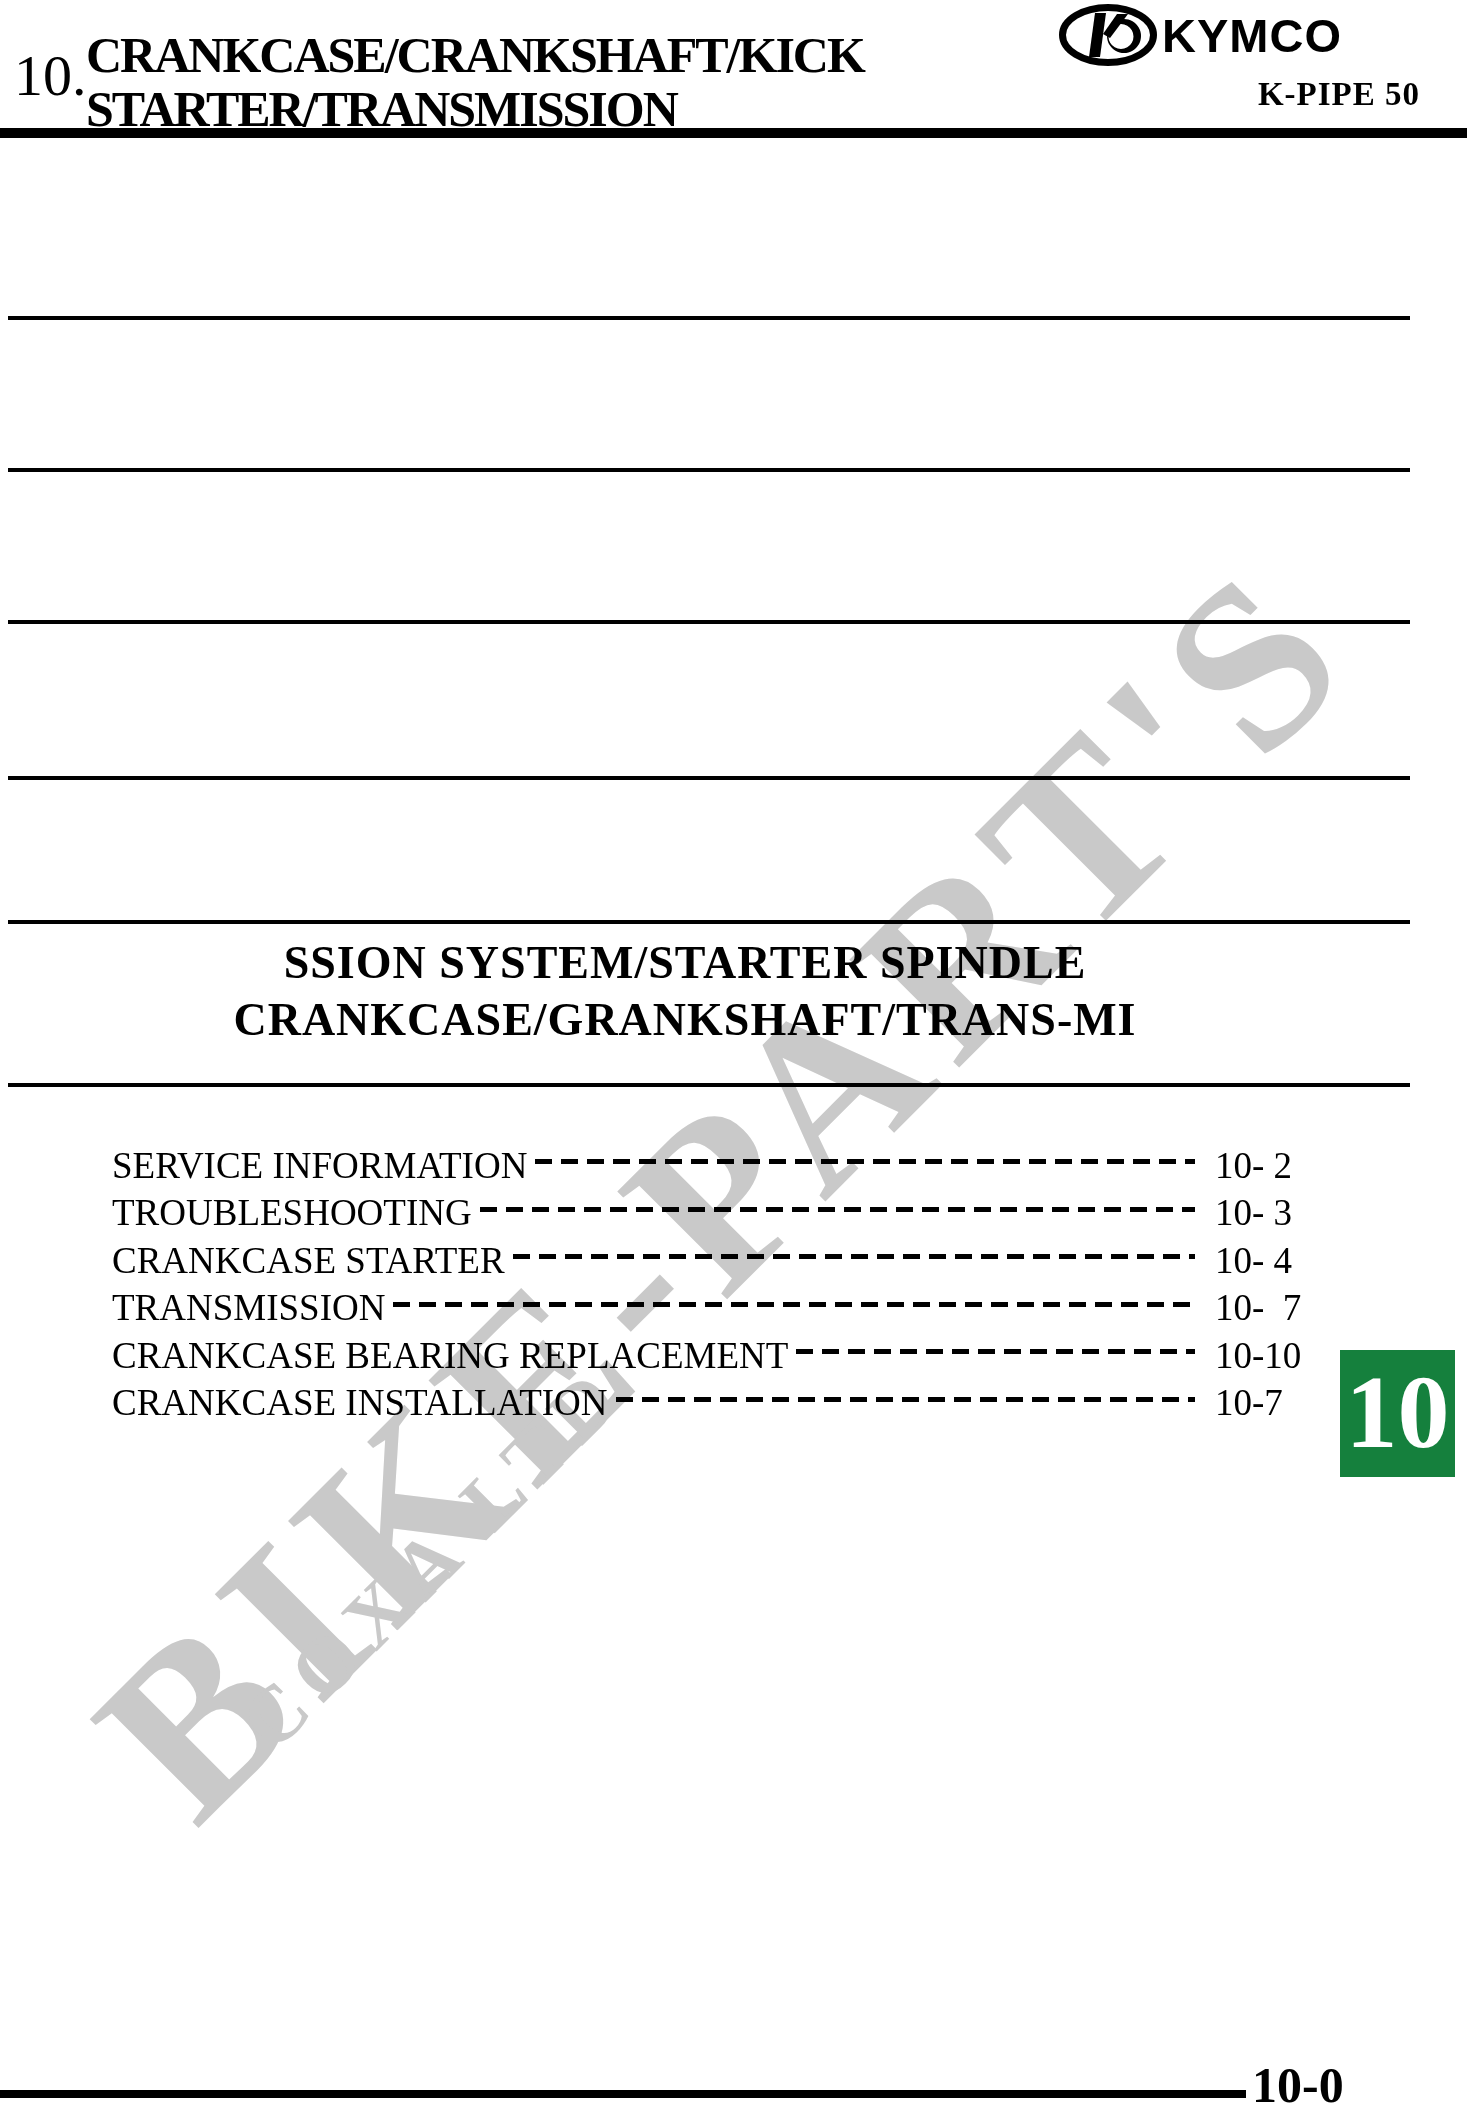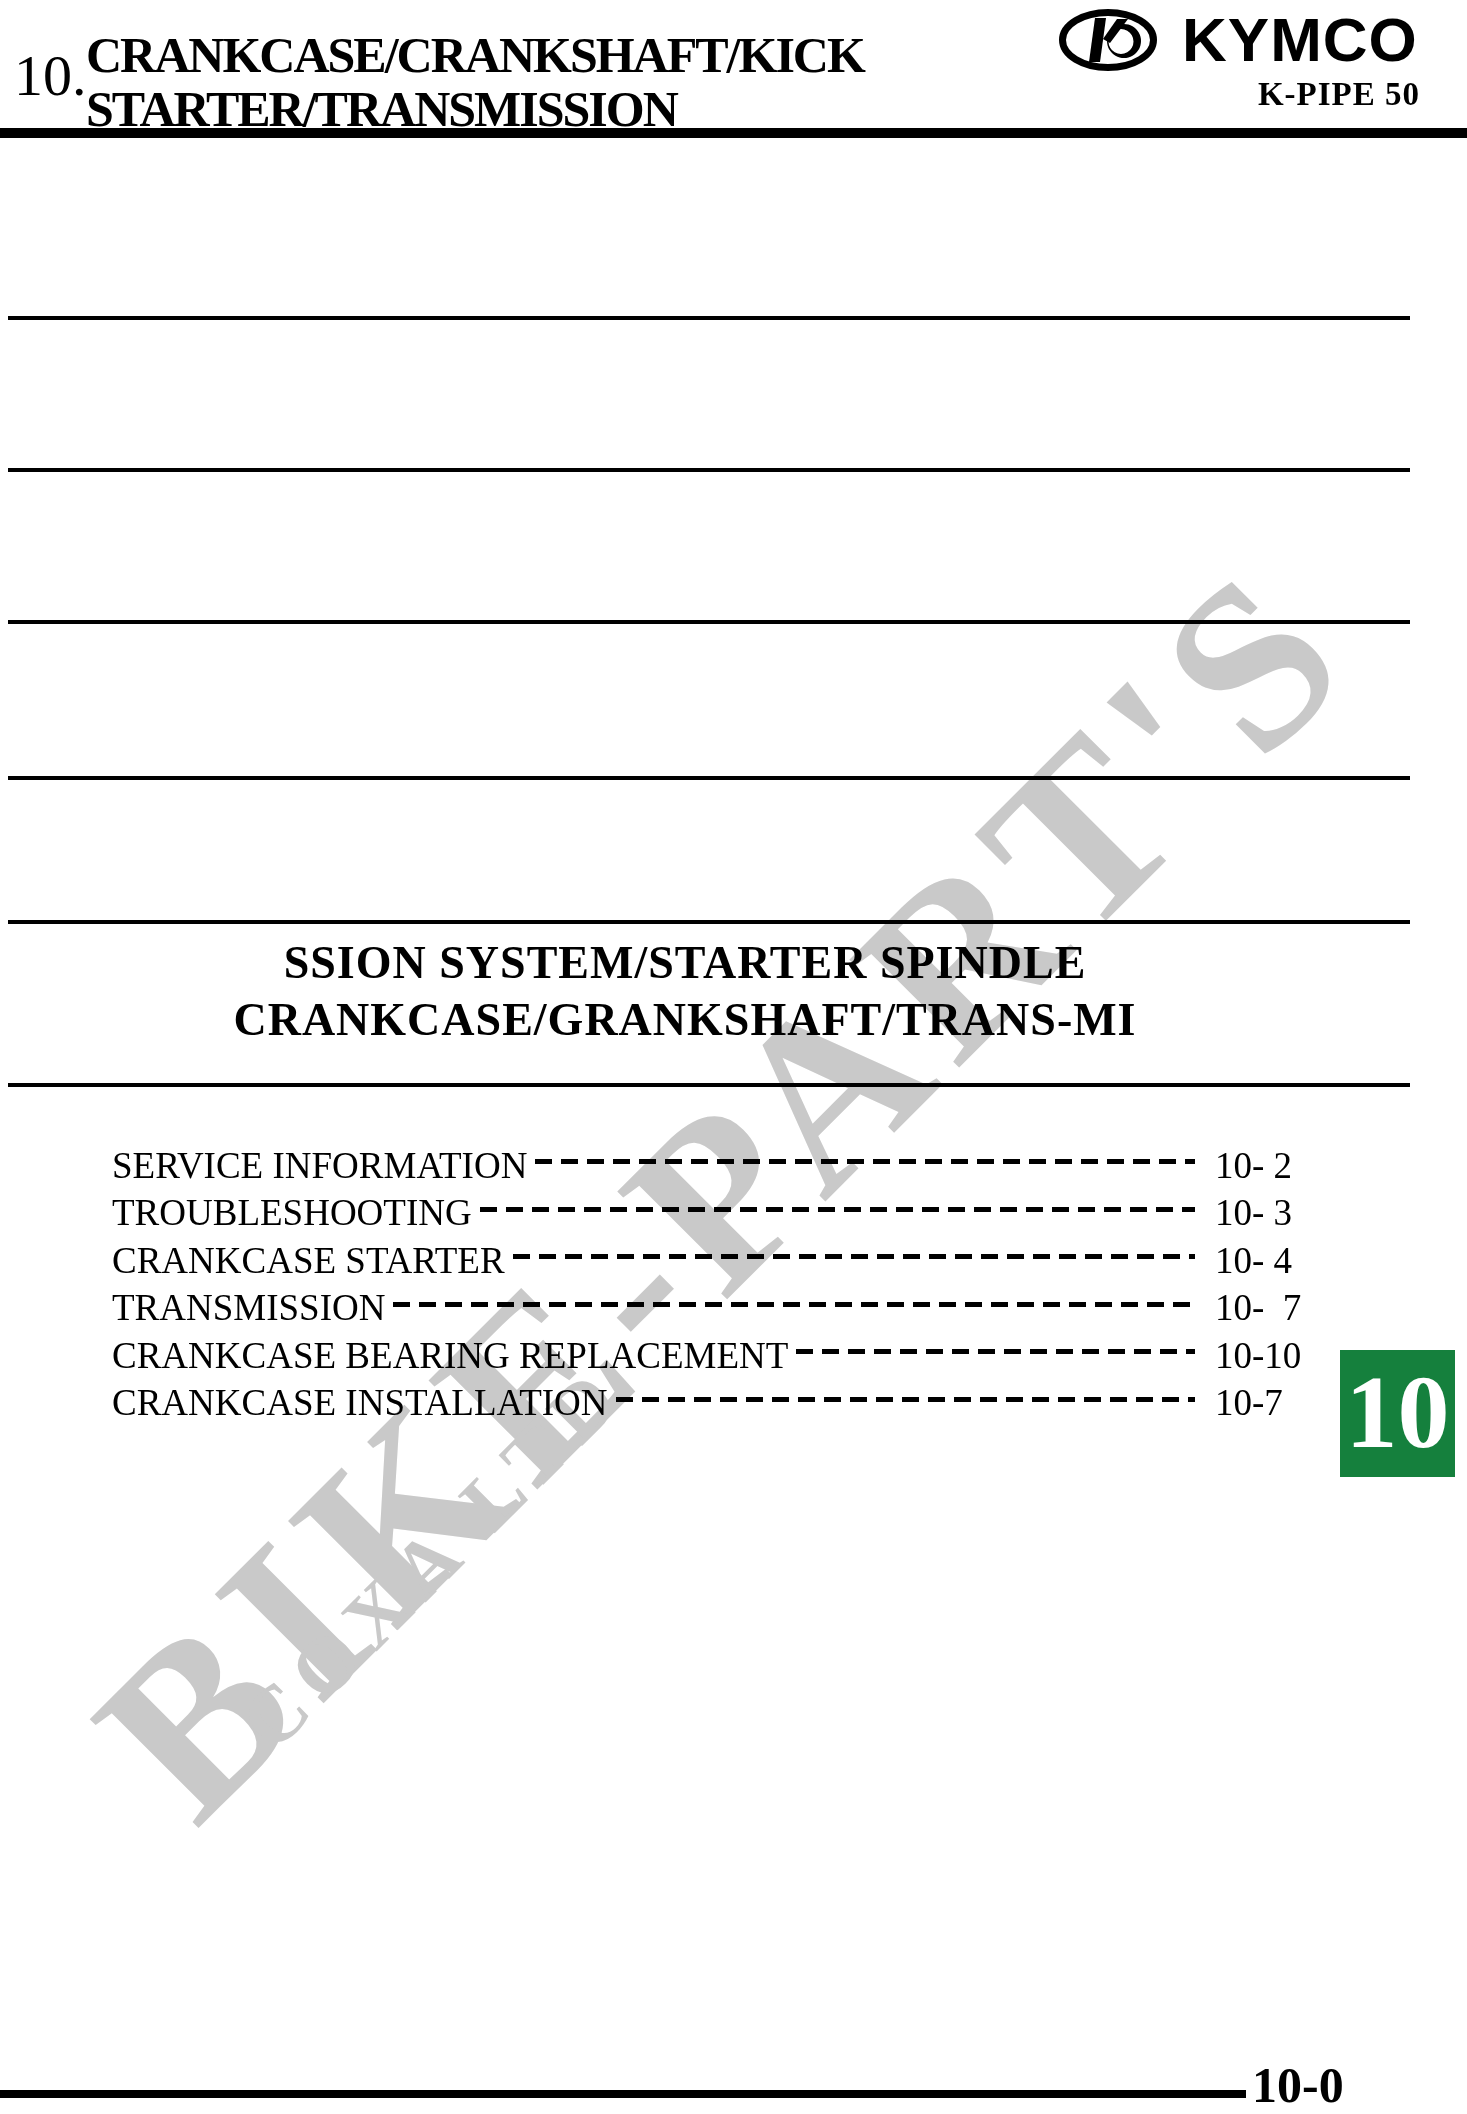--- a/index.html
+++ b/index.html
@@ -18,22 +18,22 @@
       font-family:"Liberation Serif",serif;user-select:none;}
   .wm-main{left:140px;top:1640px;font-size:235px;letter-spacing:16px;}
   .wm-sub{left:255px;top:1690px;font-size:80px;letter-spacing:12px;}
   
   .hdr-no{position:absolute;left:14px;top:6px;font-size:58px;font-weight:normal;z-index:2;margin-top:36px;}
   .hdr-l1{position:absolute;left:86px;top:26px;font-size:50px;font-weight:bold;letter-spacing:-2px;z-index:2;}
   .hdr-l2{position:absolute;left:86px;top:80px;font-size:50px;font-weight:bold;letter-spacing:-2px;z-index:2;}
   .hdr-rule{position:absolute;left:0;top:128px;width:1467px;height:10px;background:#000;z-index:2;}
   .logo{position:absolute;left:1058px;top:4px;z-index:2;display:flex;align-items:center;}
   .logo svg{display:block;}
-  .logo-text{font-family:"Liberation Sans",sans-serif;font-weight:bold;font-size:62px;
-             letter-spacing:1px;margin-left:24px;text-align:right;}
+  .logo-text{font-family:"Liberation Sans",sans-serif;font-weight:bold;font-size:47px;
+             letter-spacing:1px;margin-left:4px;text-align:right;}
   .model{position:absolute;left:1120px;top:76px;width:300px;text-align:right;
          font-size:33px;font-weight:bold;letter-spacing:1px;z-index:2;}
   
   .uline{position:absolute;left:8px;width:1402px;height:4px;background:#000;z-index:1;}
   
   .sec-title{position:absolute;left:60px;top:934px;width:1250px;text-align:center;
              font-size:46px;font-weight:bold;letter-spacing:1px;line-height:57px;z-index:2;}
   
   .toc{position:absolute;left:112px;top:1142px;width:1235px;z-index:2;}
   .toc-row{display:flex;align-items:center;height:47.5px;font-size:37px;line-height:40px;}

